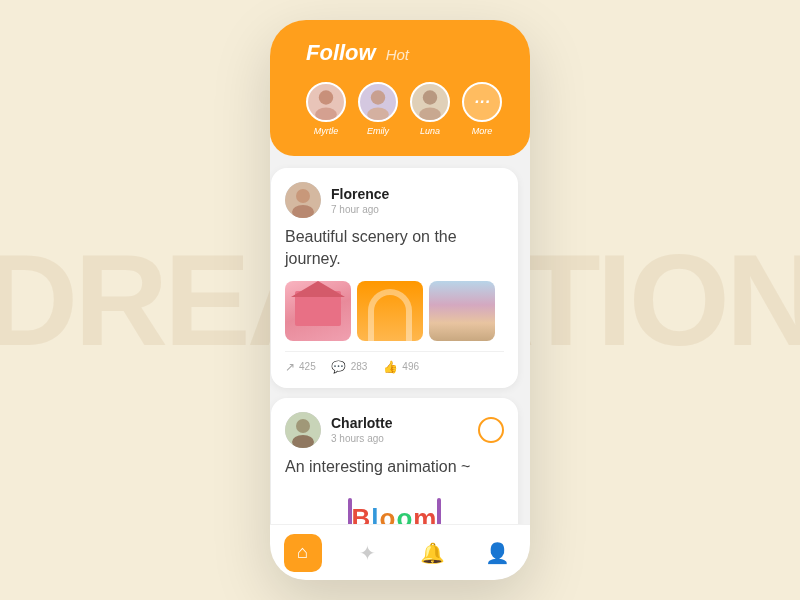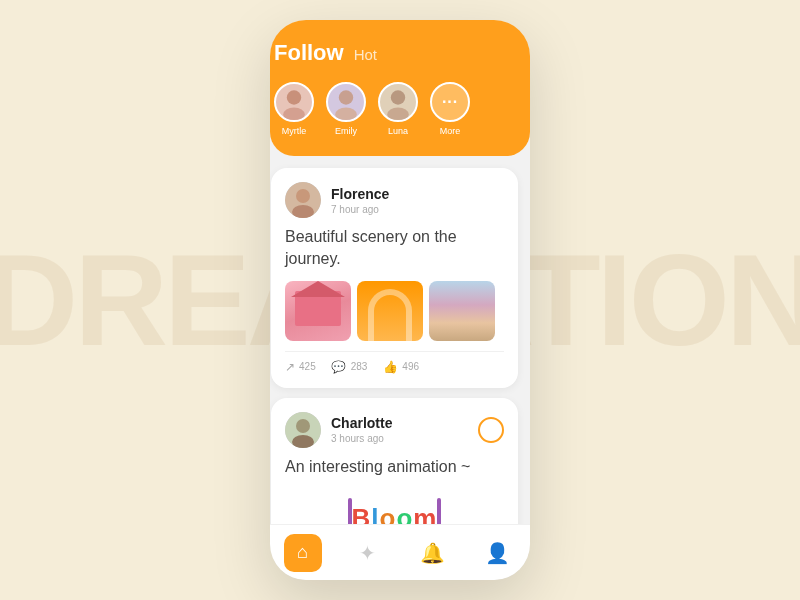--- a/index.html
+++ b/index.html
@@ -34,23 +34,24 @@
       border-radius: 36px;
       overflow: hidden;
       box-shadow: 0 20px 60px rgba(0,0,0,0.15);
       display: flex;
       flex-direction: column;
       position: relative;
       z-index: 1;
     }
     .header {
       background: #FF9F1C;
-      padding: 20px 20px 0 4px;
+      padding: 20px 20px 0 36px;
       border-radius: 0 0 24px 24px;
       padding-bottom: 20px;
+      font-style: italic;
     }
     .header-tabs {
       display: flex;
       gap: 10px;
       margin-bottom: 16px;
       align-items: baseline;
     }
     .tab-follow {
       font-size: 22px;
       font-weight: 800;

